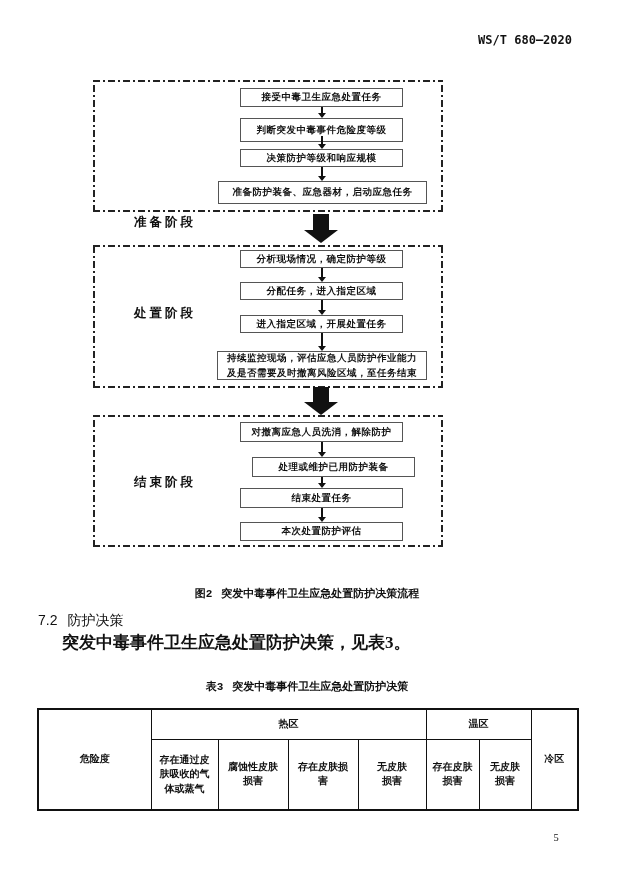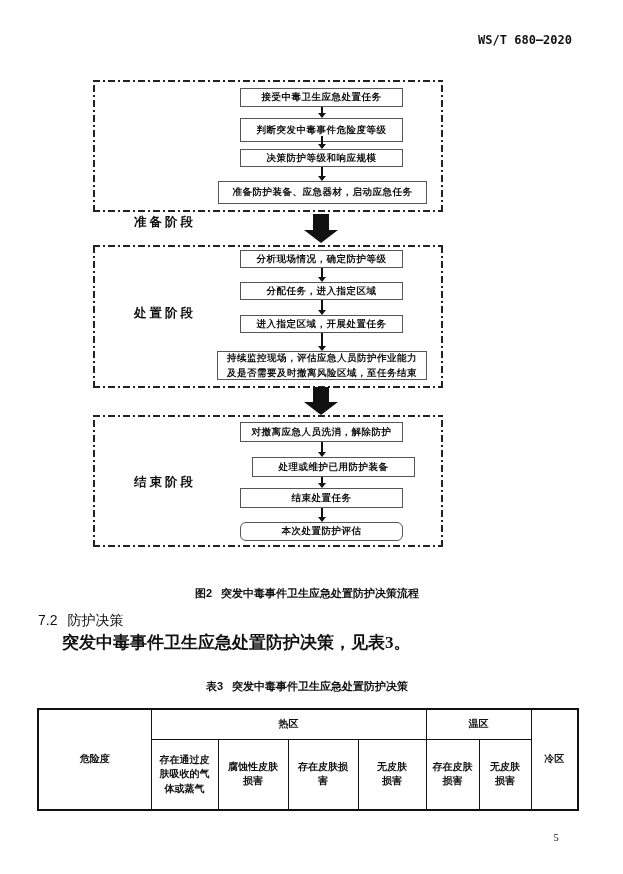--- a/index.html
+++ b/index.html
@@ -48,21 +48,21 @@
   .b-arrow { position:absolute; left:304px; width:34px; display:flex; flex-direction:column; align-items:center; }
   .b-arrow .stem { width:16px; background:#111; flex:1 1 auto; }
   .b-arrow .head {
     width:0; height:0; flex:0 0 auto;
     border-left:17px solid transparent; border-right:17px solid transparent;
     border-top:13px solid #111;
   }
   
   .center-line { position:absolute; left:37px; width:540px; text-align:center; }
   .fig-caption, .tbl-caption { font-size:11px; font-weight:bold; color:#111;
-    font-family:Liberation Sans, sans-serif; }
+    font-family:Liberation Mono, monospace; }
   .cap-prefix { margin-right:9px; }
   .sec-heading { position:absolute; left:38px; top:612px; font-size:14px; font-weight:normal;
     font-family:"Liberation Sans","DejaVu Sans",sans-serif; color:#111; }
   .sec-num { margin-right:10px; }
   .body-text { position:absolute; left:62px; top:631px; font-size:17px; color:#111;font-weight:bold; }
   
   .decision-table {
     position:absolute; left:37px; top:708px; width:540px;
     border-collapse:collapse; table-layout:fixed;
     border:2px solid #111;
@@ -145,21 +145,21 @@
     <div class="step" style="left:147px;top:42px;width:163px;height:20px;margin-left:12px;">处理或维护已用防护装备</div>
     <div class="s-arrow" style="left:224px;top:62px;height:11px;">
         <div class="stem"></div>
         <div class="head"></div>
       </div>
     <div class="step" style="left:147px;top:73px;width:163px;height:20px;">结束处置任务</div>
     <div class="s-arrow" style="left:224px;top:93px;height:14px;">
         <div class="stem"></div>
         <div class="head"></div>
       </div>
-    <div class="step" style="left:147px;top:107px;width:163px;height:19px;border-radius:6px;">本次处置防护评估</div>
+    <div class="step" style="left:147px;top:107px;width:163px;height:19px;">本次处置防护评估</div>
   </div>
 
   <div class="center-line fig-caption" style="top:586px;">
     <span class="cap-prefix">图2</span><span>突发中毒事件卫生应急处置防护决策流程</span>
   </div>
 
   <div class="sec-heading">
     <span class="sec-num">7.2</span><span>防护决策</span>
   </div>
 

